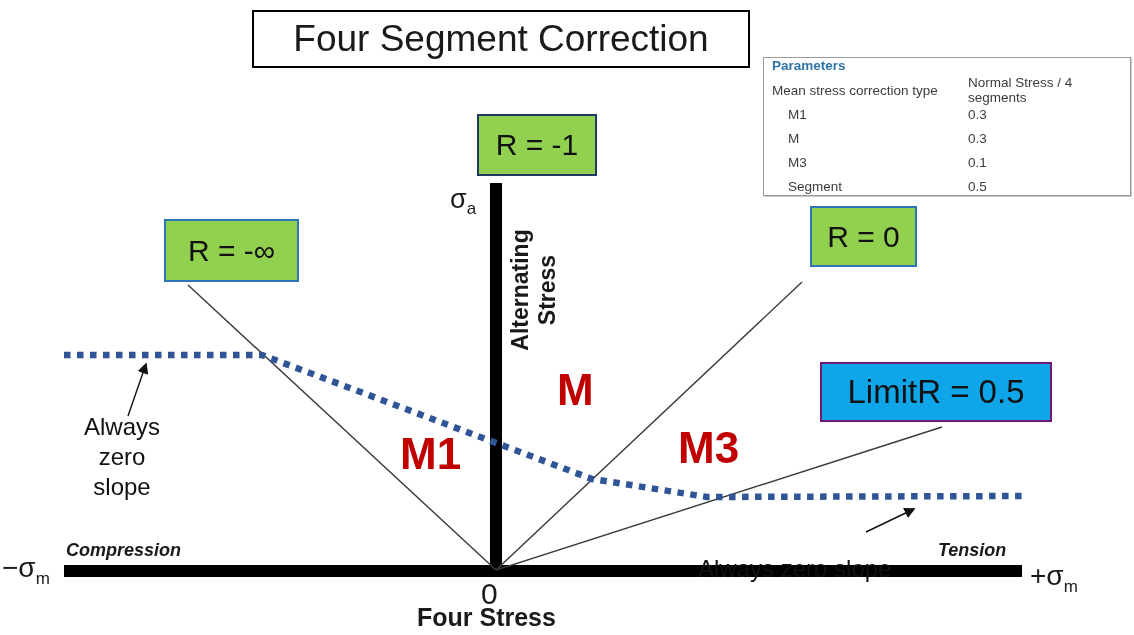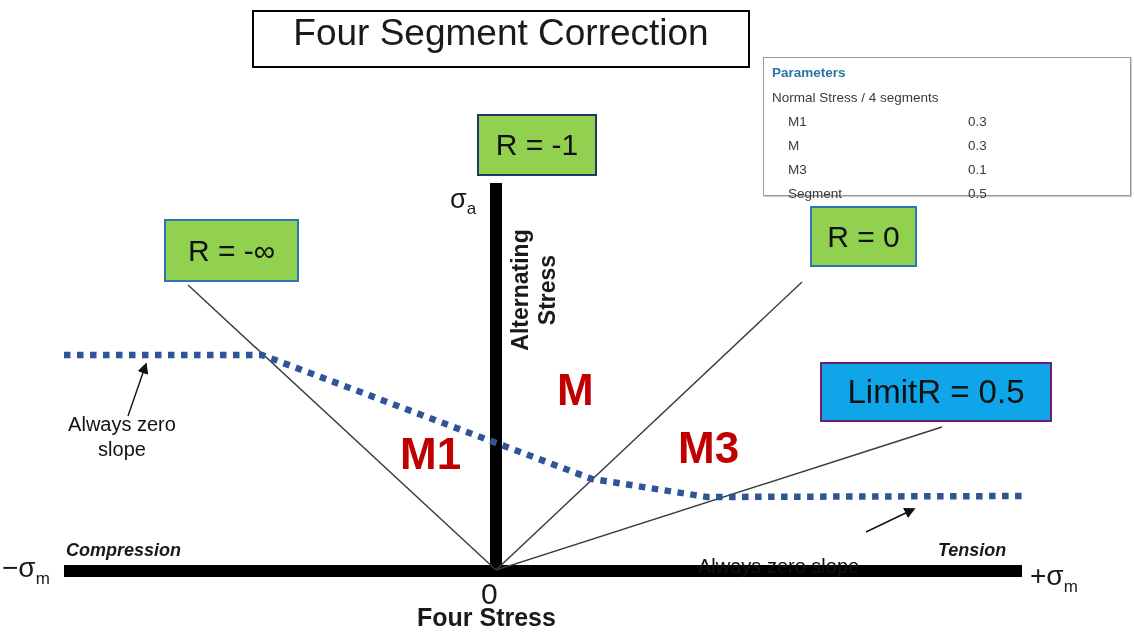--- a/index.html
+++ b/index.html
@@ -6,30 +6,30 @@
   .canvas{
     position:relative;width:1134px;height:635px;background:#ffffff;
     font-family:"Liberation Sans",sans-serif;overflow:hidden;color:#000;
   }
   .abs{position:absolute;}
 
   
   .title-box{
     left:252px;top:10px;width:494px;height:54px;
     border:2px solid #000;background:#fff;
-    display:flex;justify-content:center;
+    display:flex;align-items:center;justify-content:center;
     font-size:37px;color:#1a1a1a;
   }
 
   
   .params-panel{
     left:763px;top:57px;width:368px;height:139px;
     background:#fff;border:1px solid #9b9b9b;
     box-shadow:1px 1px 0 #c9c9c9;
-    box-sizing:border-box;padding:7px 0 0 8px;
+    box-sizing:border-box;padding:0 0 0 8px;
     font-size:13.5px;color:#3b3b3b;
   }
   .params-title{font-weight:bold;color:#2E74A8;margin-bottom:5px;}
   .params-row{display:flex;height:24px;align-items:center;}
   .params-row .c1{width:196px;}
   .params-row.data .c1{padding-left:16px;box-sizing:border-box;}
   .params-row .c2{flex:1;}
 
   
   .callout{
@@ -67,21 +67,21 @@
   .compression{left:66px;top:540px;}
   .tension{left:938px;top:540px;}
 
   
   .seg-label{font-size:44px;font-weight:600;color:#C00000;line-height:1;}
   .seg-m1{left:400px;top:432px;}
   .seg-m{left:557px;top:368px;}
   .seg-m3{left:678px;top:426px;}
 
   
-  .annot{font-size:20px;color:#111;line-height:1.25;}
+  .annot{font-size:24px;color:#111;line-height:1.25;}
   .annot-left{left:58px;top:412px;width:128px;text-align:center;}
   .annot-right{left:698px;top:518px;margin-top:36px;}
 
   svg.lines{left:0;top:0;pointer-events:none;}
 </style>
 </head>
 <body>
 
 <div class="canvas">
 
@@ -102,20 +102,21 @@
     <line x1="866" y1="532" x2="914" y2="509" stroke="#111" stroke-width="1.4" marker-end="url(#arrow)"></line>
   </svg>
 
   <div class="abs title-box">
     <span>Four Segment Correction</span>
   </div>
 
   <div class="abs params-panel">
     <div class="params-title">Parameters</div>
     <div class="params-row">
+      <div class="c1">Mean stress correction type</div>
       <div class="c2">Normal Stress / 4 segments</div>
     </div>
     <div class="params-row data">
       <div class="c1">M1</div>
       <div class="c2">0.3</div>
     </div>
     <div class="params-row data">
       <div class="c1">M</div>
       <div class="c2">0.3</div>
     </div>

